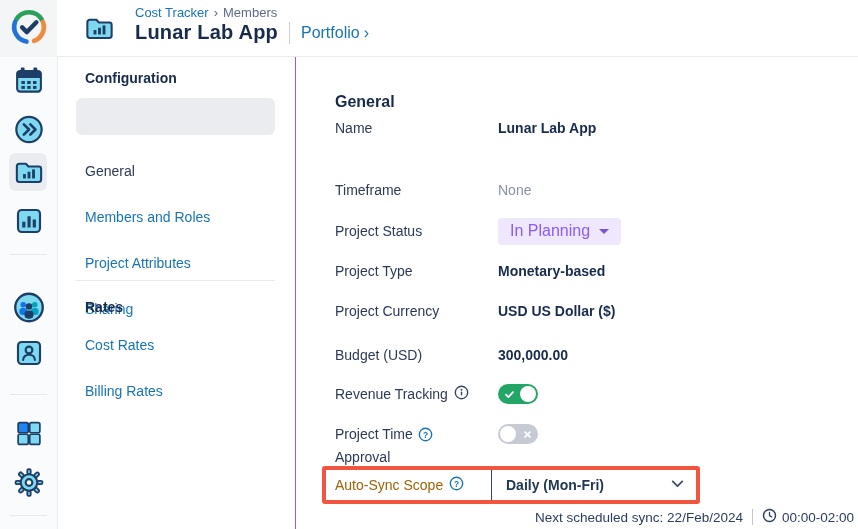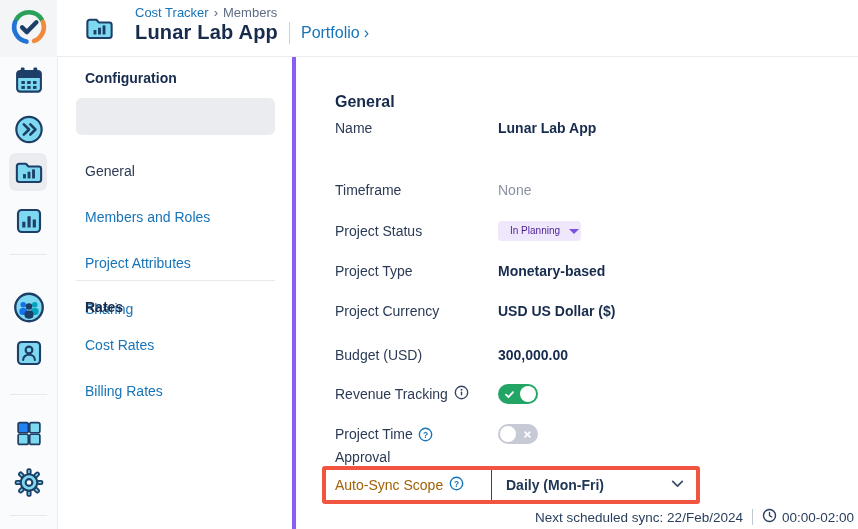--- a/index.html
+++ b/index.html
@@ -25,39 +25,39 @@
   .rail { position:absolute; left:0; top:57px; width:58px; height:472px; background:#FAFBFC;
     border-right:1px solid #EBECF0; }
   .rail-item { position:absolute; left:50%; transform:translateX(-50%); display:flex;
     align-items:center; justify-content:center; cursor:pointer; }
   .rail-selected-bg { position:absolute; left:9px; top:96px; width:38px; height:38px;
     background:#EBECF0; border-radius:7px; }
   .rail-div { position:absolute; left:10px; width:37px; height:1px; background:#E7E9ED; }
 
   
   .nav { position:absolute; left:58px; top:57px; width:238px; height:472px; background:#fff;
-    border-right:4px solid #8b5cf6; }
+    border-right:1px solid #8b5cf6; }
   .nav-heading { position:absolute; left:27px; font-size:14px; font-weight:700; color:#172B4D; }
   .nav-item { position:absolute; left:27px; font-size:14px; color:#1774B8; cursor:pointer; }
   .nav-item.selected-label { color:#2B3A55; }
   .nav-selected-bg { position:absolute; left:18px; top:41px; width:199px; height:37px;
     background:#EBECF0; border-radius:6px; cursor:pointer; }
   .nav-div { position:absolute; left:18px; top:223px; width:199px; height:1px; background:#E7E9ED; }
 
   
   .main { position:absolute; left:296px; top:57px; width:562px; height:472px; background:#fff; }
   .main-heading { position:absolute; left:39px; top:36px; font-size:16px; font-weight:700; color:#172B4D; }
   .frow { position:absolute; left:39px; width:500px; height:20px; display:flex; align-items:center; }
   .flabel { width:163px; font-size:14px; color:#2B3A55; display:flex; align-items:center; gap:6px; flex:none; }
   .fvalue { font-size:14px; color:#172B4D; }
   .fvalue.strong { font-weight:700; }
   .fvalue.muted { color:#8993A4; }
 
   .status-pill { display:inline-flex; align-items:center; gap:9px; background:#EFE8FC;
-    color:#4c1d95; font-size:10px; padding:4px 2px 5px 12px; border-radius:4px; cursor:pointer; }
+    color:#8b5cf6; font-size:16px; padding:4px 12px 5px 12px; border-radius:4px; cursor:pointer; }
   .pill-caret { width:0; height:0; border-left:5px solid transparent; border-right:5px solid transparent;
     border-top:5px solid #7A52DE; margin-top:1px; }
 
   .toggle { position:relative; width:40px; height:20px; border-radius:10px; cursor:pointer; flex:none; }
   .toggle.on { background:#23A566; }
   .toggle.off { background:#C5CAD4; }
   .toggle .knob { position:absolute; top:2px; width:16px; height:16px; border-radius:50%; background:#fff; }
   .toggle.on .knob { right:2px; }
   .toggle.off .knob { left:2px; }
   .toggle .glyph { position:absolute; top:3px; }

